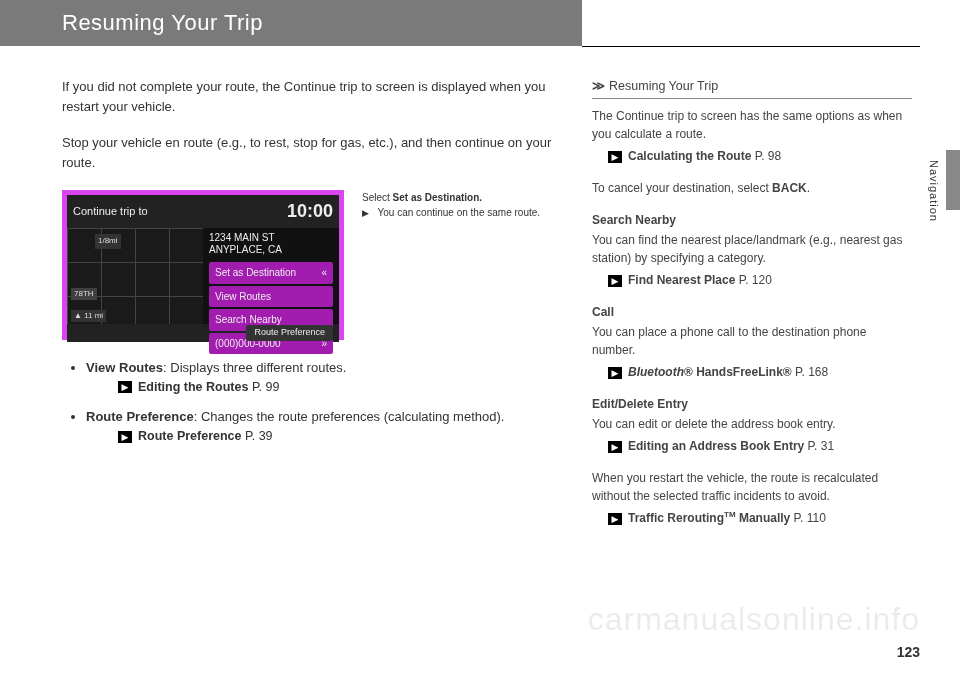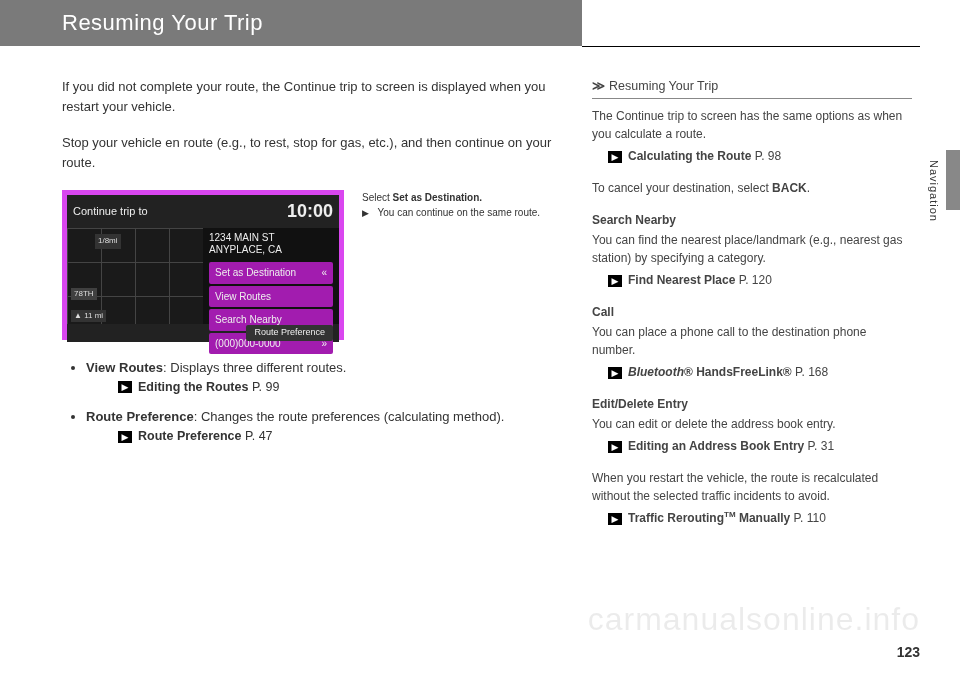--- a/index.html
+++ b/index.html
@@ -287,21 +287,21 @@
     <ul class="bullets">
       <li>
         <b>View Routes</b><span>: Displays three different routes.</span>
         <div class="xref">
           <span class="xref-icon"></span><b>Editing the Routes</b><span> P. 99</span>
         </div>
       </li>
       <li>
         <b>Route Preference</b><span>: Changes the route preferences (calculating method).</span>
         <div class="xref">
-          <span class="xref-icon"></span><b>Route Preference</b><span> P. 47</span>
+          <span class="xref-icon"></span><b>Route Preference</b><span> P. 39</span>
         </div>
       </li>
     </ul>
   </div>
 
   <div class="side-col">
     <div class="side-head">
       <span class="bk"></span><span>Resuming Your Trip</span>
     </div>
     <p>The Continue trip to screen has the same options as when you calculate a route.</p>

